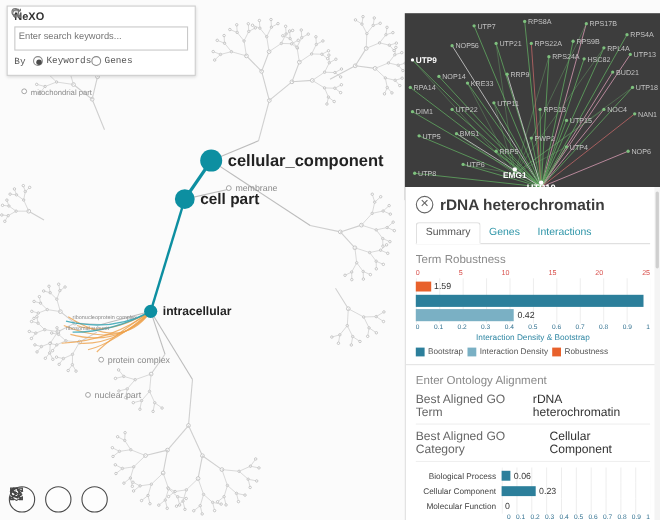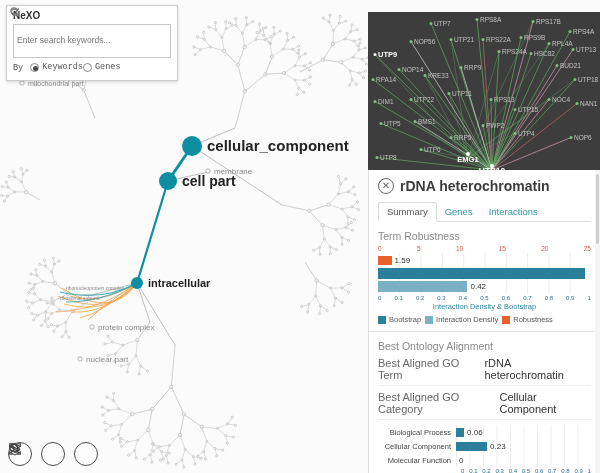--- a/index.html
+++ b/index.html
@@ -8,21 +8,21 @@
 
   
   .canvas { position:absolute; left:0; top:0; width:368px; height:473px; background:#fbfbfb; }
   .canvas svg { position:absolute; left:0; top:0; }
   svg text { font-family:"Liberation Sans","DejaVu Sans",sans-serif; }
 
   
   .search-card { position:absolute; left:6px; top:5px; width:172px; background:#fff;
     border:1px solid #ccc; box-shadow:0 1px 3px rgba(0,0,0,.15); padding:4px 6px 5px; z-index:5; }
   .search-title { font-size:10px; font-weight:bold; color:#333; margin-bottom:3px; }
-  .search-box { display:flex; align-items:flex-end; border:1px solid #c9c9c9; height:34px; padding:12px 3px; background:#fff; }
+  .search-box { display:flex; align-items:flex-start; border:1px solid #c9c9c9; height:22px; padding:2px 3px; background:#fff; }
   .search-box input { flex:1; border:none; outline:none; font-size:8.5px; color:#444; min-width:0;
     font-family:"Liberation Sans",sans-serif; }
   .sb-icon { width:12px; height:12px; margin-left:2px; cursor:pointer; flex:0 0 auto; }
   .radio-row { display:flex; align-items:center; gap:7px; margin-top:4px; font-size:8.5px; color:#555;font-family:Liberation Mono, monospace; }
   .radio { display:inline-flex; align-items:center; gap:3px; cursor:pointer; }
   .radio .dot { width:9px; height:9px; border:1px solid #8a8a8a; border-radius:50%; display:inline-block; position:relative; background:#fff; }
   .radio.sel .dot::after { content:""; position:absolute; left:2px; top:2px; width:5px; height:5px; border-radius:50%; background:#4a4a4a; }
 
   
   .tools { position:absolute; left:8px; bottom:7px; display:flex; align-items:center; gap:9px; z-index:5; }
@@ -1004,21 +1004,21 @@
           <span class="leg-sw" style="background: rgb(122, 176, 196);"></span>
           <span>Interaction Density</span>
         </span>
         <span class="leg-item">
           <span class="leg-sw" style="background: rgb(232, 97, 44);"></span>
           <span>Robustness</span>
         </span>
       </div>
 
     <div class="divider"></div>
-    <div class="sec-title">Best Ontology Alignment</div>
+    <div class="sec-title">Enter Ontology Alignment</div>
     <div id="alignment-rows">
         <div class="arow">
           <span class="al">Best Aligned GO Term</span>
           <span class="av">rDNA heterochromatin</span>
         </div>
         <div class="arow">
           <span class="al">Best Aligned GO Category</span>
           <span class="av">Cellular Component</span>
         </div>
       </div>

